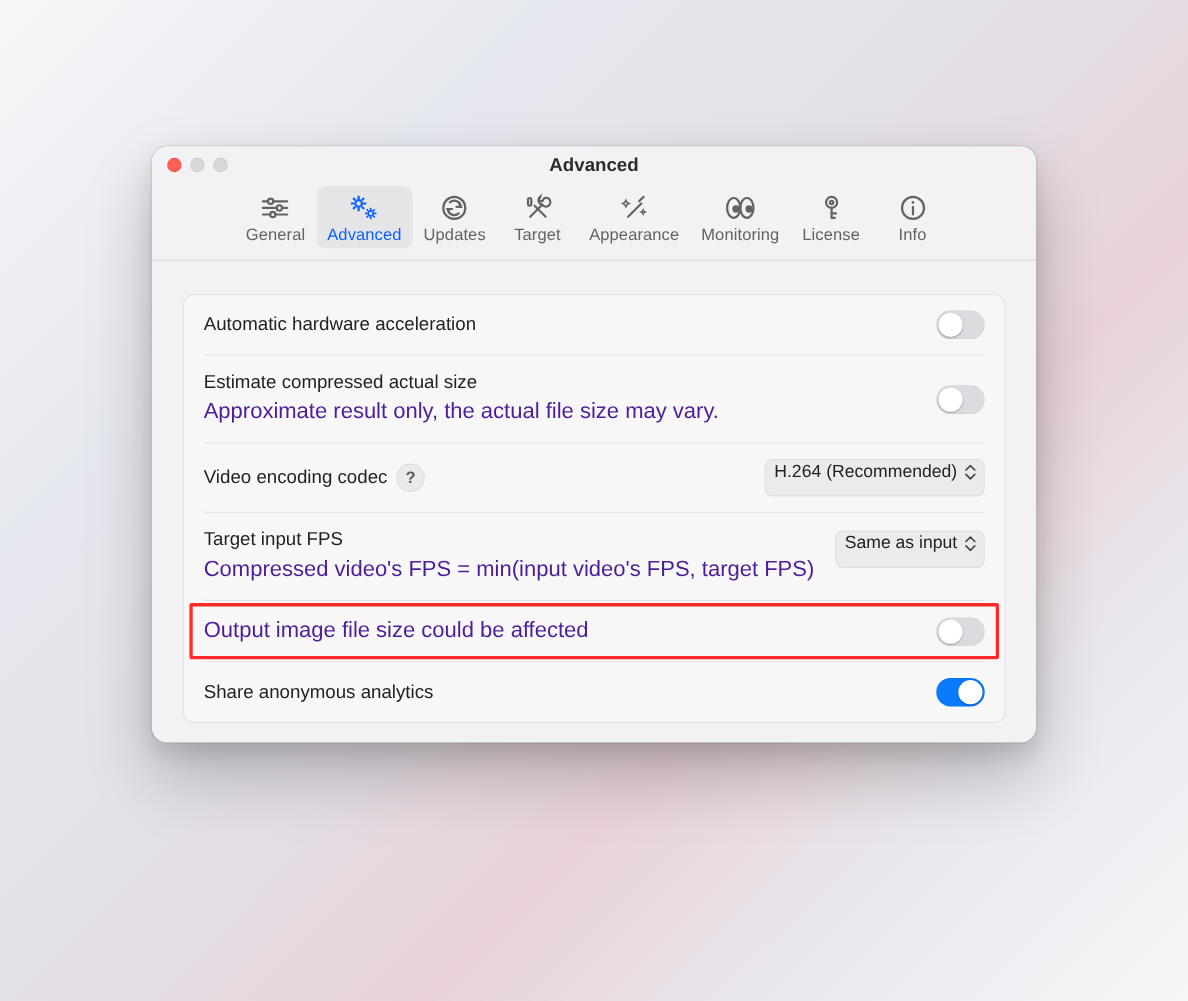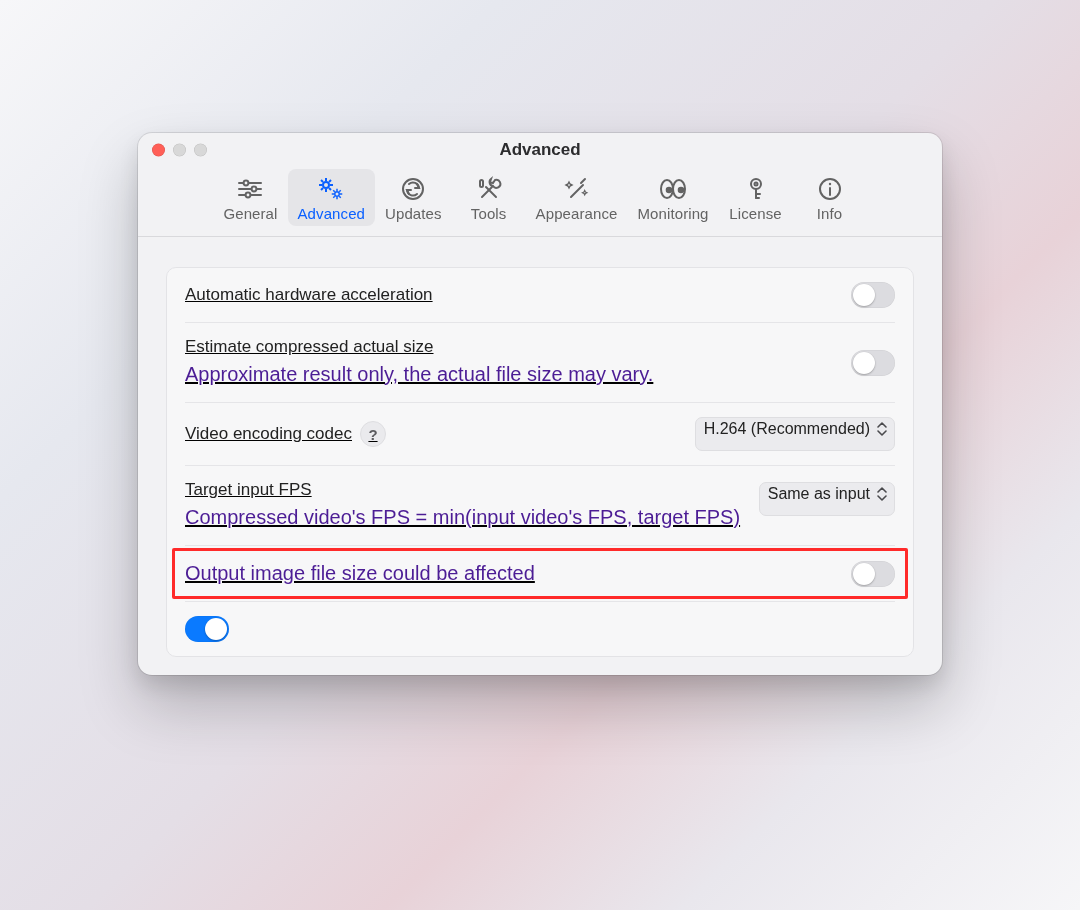--- a/index.html
+++ b/index.html
@@ -97,21 +97,21 @@
   }
   .row {
     display: flex;
     align-items: center;
     justify-content: space-between;
     padding: 14px 0 14px;
     border-bottom: 1px solid #e5e5e8;
     gap: 16px;
   }
   .row.noborder, .row:last-child { border-bottom: none; }
-  .row .left { display: flex; flex-direction: column; gap: 4px; flex: 1; text-decoration: underline; }
+  .row .left { display: flex; flex-direction: column; gap: 4px; flex: 1; }
   .row .topline { display: flex; align-items: center; gap: 8px; }
   .row .title { font-size: 17px; color: #222; }
   .row .desc { font-size: 20px; color: #4c1d95; line-height: 1.35; }
   .help {
     width: 26px; height: 26px; border-radius: 50%;
     background: #eaeaed; color: #5b5b5f;
     display: inline-flex; align-items: center; justify-content: center;
     font-weight: 600; font-size: 15px;
     border: 1px solid #dedee1;
   }
@@ -220,21 +220,21 @@
       <span class="tb-label">Updates</span>
     </div>
 
     <div class="tb-item">
       <svg width="30" height="28" viewBox="0 0 30 28" fill="none" stroke="currentColor" stroke-width="2" stroke-linecap="round">
         <path d="M8 22 L18 12"></path>
           <path d="M19 11 a4 4 0 1 0 2 -6 l-2 3 -3 -1 1 -3 a4 4 0 0 0 2 7z" fill="none"></path>
         <path d="M22 22 L12 12"></path>
           <rect x="6" y="5" width="3" height="7" rx="1.5"></rect>
       </svg>
-      <span class="tb-label">Tools</span>
+      <span class="tb-label">Target</span>
     </div>
 
     <div class="tb-item">
       <svg width="30" height="28" viewBox="0 0 30 28" fill="none" stroke="currentColor" stroke-width="2" stroke-linecap="round">
         <path d="M9 22 L21 10"></path>
         <path d="M19 8 L23 4"></path>
         <path d="M6 9 l1 -2 l1 2 l2 1 l-2 1 l-1 2 l-1 -2 l-2 -1 z" stroke-width="1.4"></path>
         <path d="M22 17 l.7 -1.5 l.7 1.5 l1.5 .7 l-1.5 .7 l-.7 1.5 l-.7 -1.5 l-1.5 -.7 z" stroke-width="1.2"></path>
       </svg>
       <span class="tb-label">Appearance</span>
@@ -347,20 +347,23 @@
           <div class="desc">Output image file size could be affected</div>
         </div>
         <div class="right">
           <div class="toggle">
             <div class="knob"></div>
           </div>
         </div>
       </div>
 
       <div class="row noborder">
+        <div class="left">
+          <div class="title">Share anonymous analytics</div>
+        </div>
         <div class="right">
           <div class="toggle on">
             <div class="knob"></div>
           </div>
         </div>
       </div>
 
     </div>
   </div>
 

